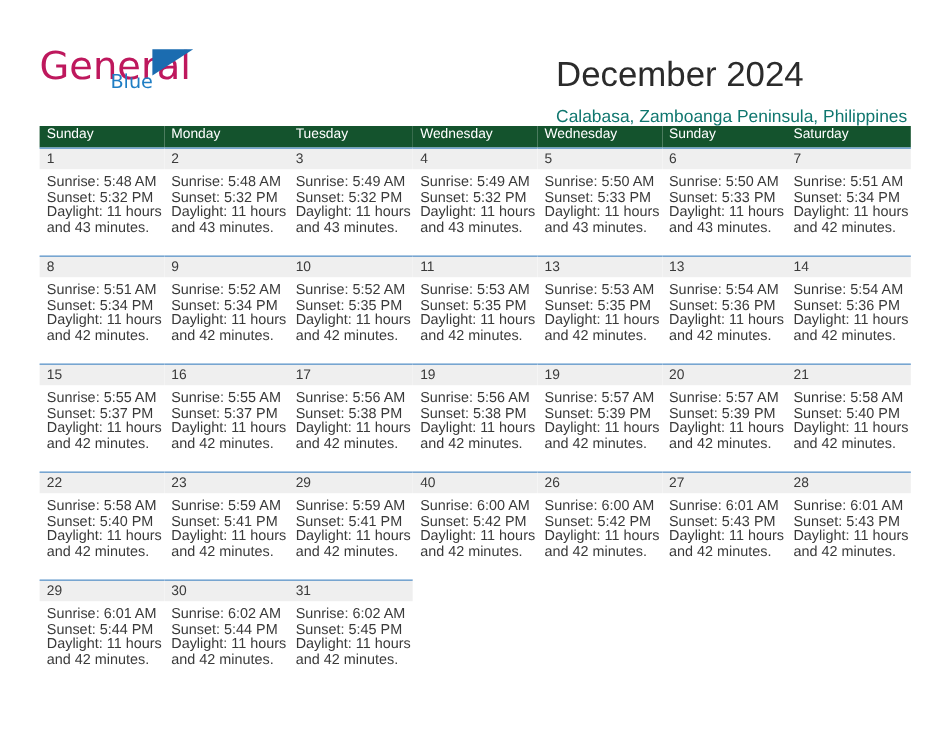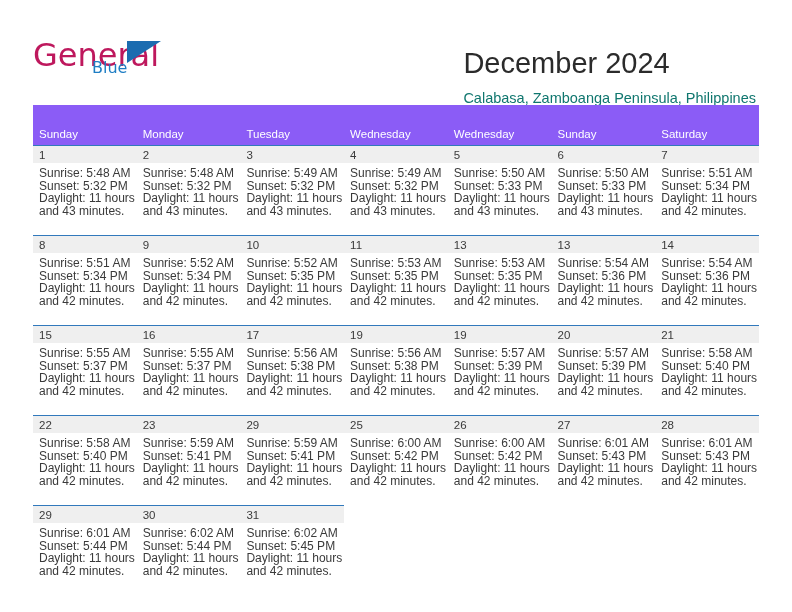--- a/index.html
+++ b/index.html
@@ -94,26 +94,26 @@
   .calendar {
     position: absolute;
     left: 33px;
     top: 105px;
     width: 726px;
     border-collapse: collapse;
     table-layout: fixed;
   }
 
   .calendar th {
-    background: #8b5cf6;
+    background: #14532d;
     color: #ffffff;
     font-size: 11.5px;
     font-weight: 400;
     text-align: left;
-    padding: 23px 0 5px 6px;
+    padding: 1px 0 5px 6px;
     height: 11px;
     border: none;
   }
 
   .calendar td {
     vertical-align: top;
     padding: 0;
     border: none;
     width: 103.7px;
     height: 90px;
@@ -453,21 +453,21 @@
               <div class="cell-body">
                 <div>Sunrise: 5:59 AM</div>
                 <div>Sunset: 5:41 PM</div>
                 <div>Daylight: 11 hours</div>
                 <div>and 42 minutes.</div>
               </div>
             </div>
           </td>
           <td>
             <div class="cell">
-              <div class="daynum-band">25</div>
+              <div class="daynum-band">40</div>
               <div class="cell-body">
                 <div>Sunrise: 6:00 AM</div>
                 <div>Sunset: 5:42 PM</div>
                 <div>Daylight: 11 hours</div>
                 <div>and 42 minutes.</div>
               </div>
             </div>
           </td>
           <td>
             <div class="cell">

